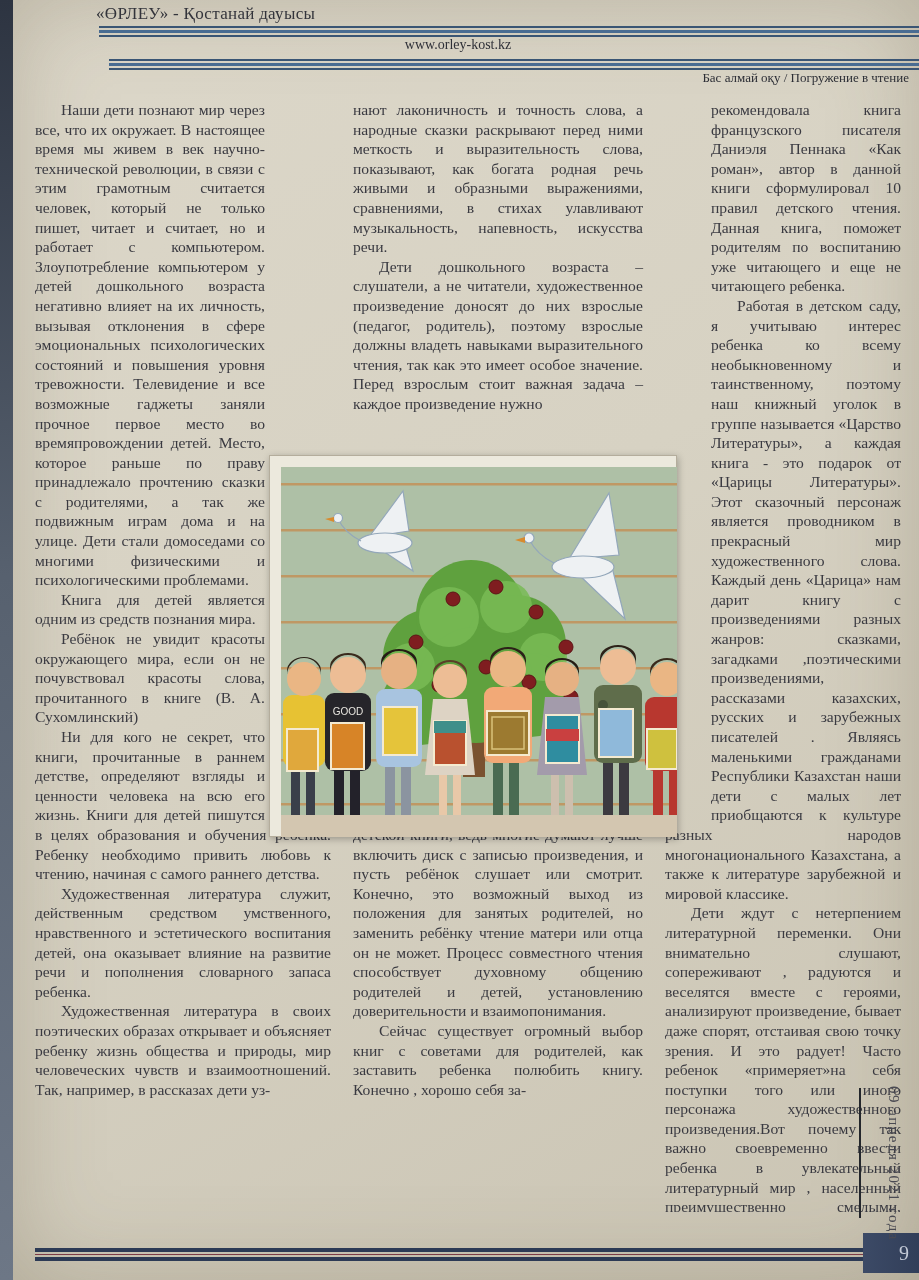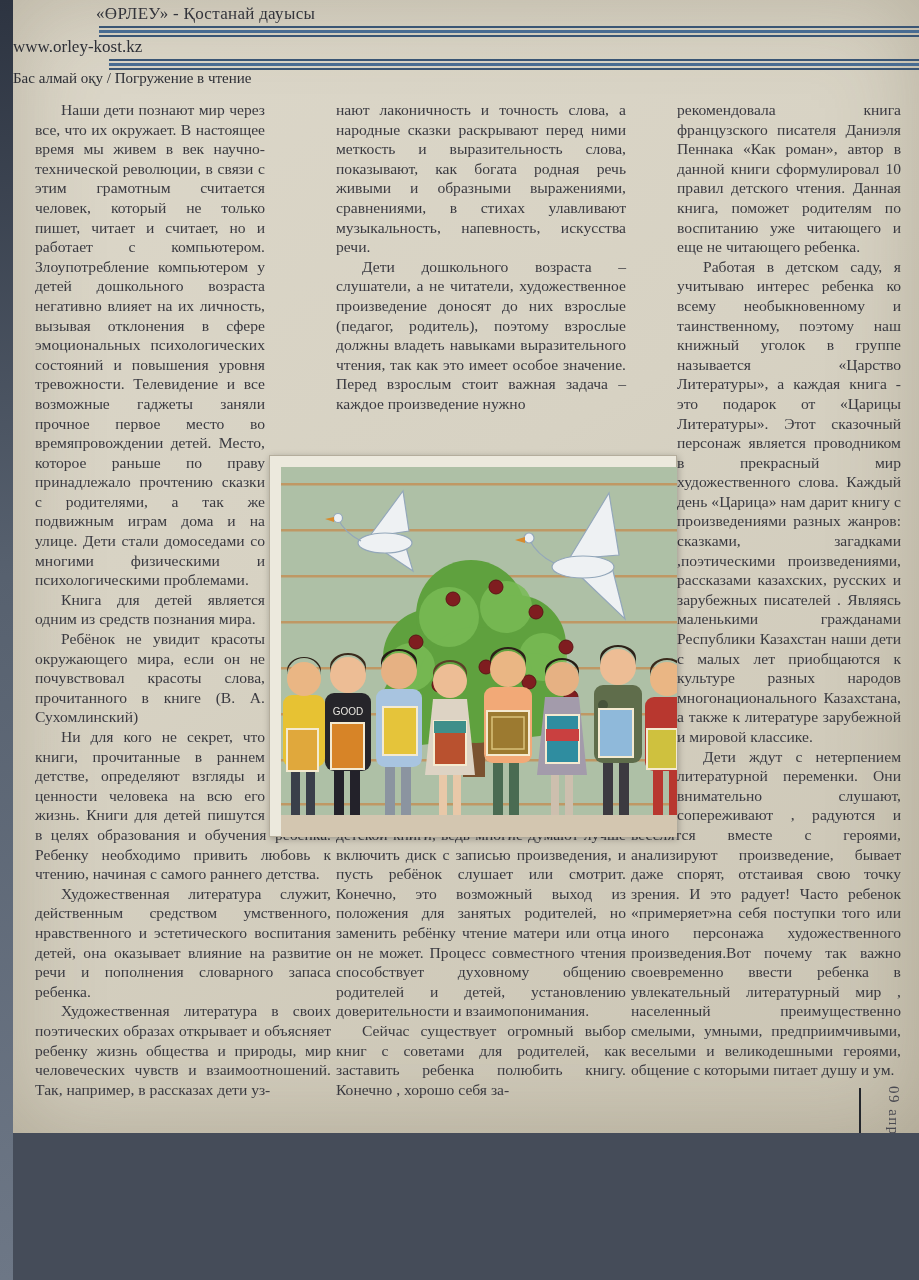--- a/index.html
+++ b/index.html
@@ -7,54 +7,54 @@
     width:919px;height:1280px;overflow:hidden;
     background:#454c59;
     font-family:"Liberation Serif","DejaVu Serif",serif;
   }
   .frame{position:relative;width:919px;height:1280px;overflow:hidden;}
   .edge-strip{
     position:absolute;left:0;top:0;width:13px;height:100%;
     background:linear-gradient(to bottom,#2d3441,#57616f 45%,#6d7786);
   }
   .page{
-    position:absolute;left:13px;top:0;width:906px;height:1133px;
+    position:absolute;left:13px;top:0;width:906px;height:1280px;
     background:linear-gradient(150deg,#dcd7c9 0%,#d7d2c3 45%,#cac4b3 100%);
     box-shadow:inset 0 0 90px rgba(96,85,62,.28);
     overflow:hidden;
   }
   
   .masthead-row1{padding:4px 0 0 83px;height:22px;font-size:17px;color:#33343b;letter-spacing:.3px;}
   .rule-triple{
     height:11px;margin-left:86px;
     background:linear-gradient(to bottom,
       #3a5574 0,#3a5574 2px,
       rgba(0,0,0,0) 2px,rgba(0,0,0,0) 4px,
       #496c92 4px,#496c92 7px,
       rgba(0,0,0,0) 7px,rgba(0,0,0,0) 9px,
       #3a5574 9px,#3a5574 11px);
   }
   .rule-triple.full{margin-left:96px;}
-  .masthead-row2{height:22px;text-align:left;padding-right:16px;font-size:17px;color:#2e3037;}
-  .masthead-row3{height:22px;padding-right:10px;font-size:15px;color:#2c2e35;}
+  .masthead-row2{height:22px;text-align:center;padding-right:16px;font-size:14px;color:#2e3037;}
+  .masthead-row3{height:22px;text-align:right;padding-right:10px;font-size:13px;color:#2c2e35;}
   .banner{
     margin:2px 0 0 93px;height:38px;
     background:linear-gradient(to bottom,#417a52,#2c5f3e 70%,#27563a);
     display:flex;align-items:center;justify-content:center;
     box-shadow:0 1px 3px rgba(0,0,0,.3);
   }
   .banner-inner{
     color:#e7e3cf;font-weight:bold;font-size:16px;letter-spacing:1.1px;
     border-bottom:1px solid #b9c8ad;padding:0 26px 4px;
     text-shadow:0 1px 1px rgba(0,0,0,.4);
     white-space:nowrap;
   }
   
   .columns{
-    position:relative;display:flex;gap:5px;
+    position:relative;display:flex;gap:22px;
     padding:8px 18px 0 22px;height:1112px;overflow:hidden;
     font-size:15.6px;line-height:19.6px;color:#3a3a41;text-align:justify;
   }
   .col1{flex:0 0 296px;}
   .col2{flex:0 0 290px;}
   .col3{flex:1 1 auto;}
   .columns p{margin:0;text-indent:26px;}
   .columns p.cont{text-indent:0;}
   .spacer-r{float:right;width:60px;height:390px;margin:315px 0 4px 6px;}
   .spacer-l{float:left;width:38px;height:300px;margin:405px 8px 4px 0;}

